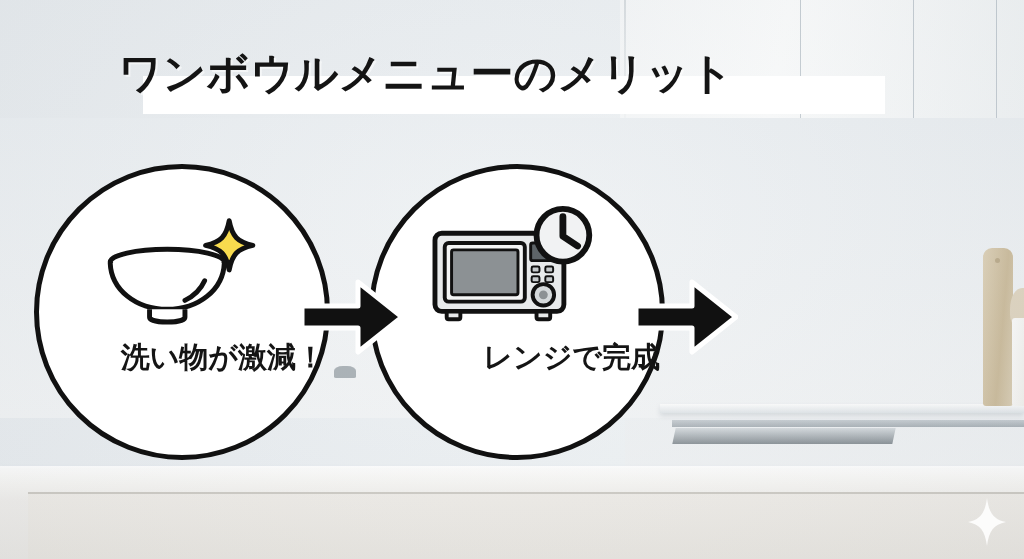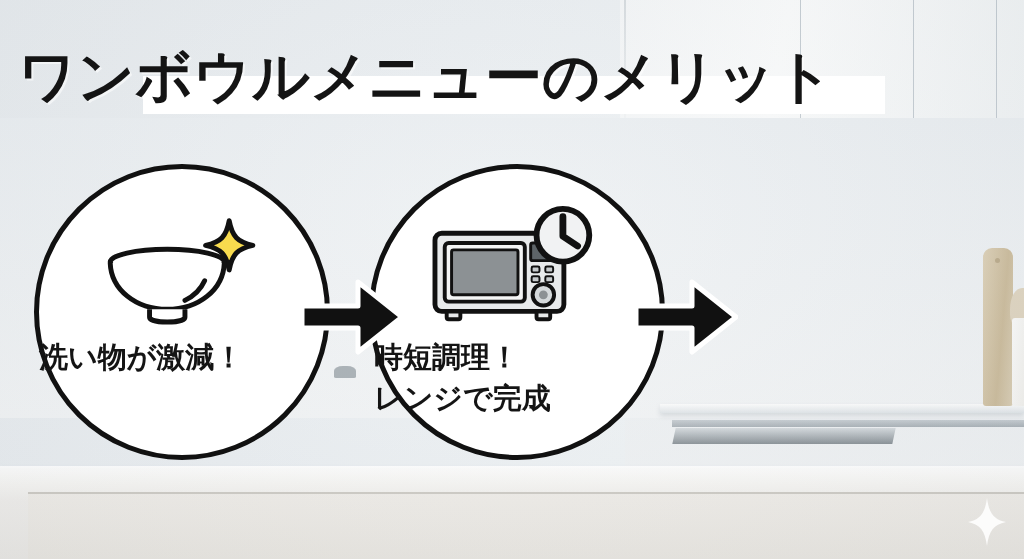--- a/index.html
+++ b/index.html
@@ -148,27 +148,27 @@
   .title-band {
     position: absolute;
     left: 143px; top: 32px;
     width: 742px; height: 38px;
     background: #ffffff;
   }
   .title-text {
     position: absolute;
     left: 0; top: 0; width: 852px;
     text-align: center;
-    font-size: 57px;
+    font-size: 43px;
     line-height: 66px;
     font-weight: 700;
     color: #141414;
     letter-spacing: 0px;
     white-space: nowrap;
-    font-family: Liberation Serif, serif;
+    font-family: Liberation Mono, monospace;
     text-shadow: 2px 2px 0 rgba(255,255,255,0.55);
   }
 
   
   .circle {
     position: absolute;
     width: 296px; height: 296px;
     border-radius: 50%;
     background: #ffffff;
     border: 5px solid #111111;
@@ -183,21 +183,21 @@
     left: 0; top: 32px;
     width: 100%; height: 130px;
     display: flex;
     align-items: center;
     justify-content: center;
   }
   .circle-caption {
     position: absolute;
     left: 0; top: 168px;
     width: 100%;
-    text-align: left;
+    text-align: right;
     font-size: 29px;
     line-height: 41px;
     font-weight: 700;
     color: #141414;
     font-family: "DejaVu Sans", "Liberation Sans", sans-serif;
     white-space: nowrap;
   }
   .circle-caption span { display: block; }
 
   
@@ -289,21 +289,20 @@
         <circle cx="117" cy="93" r="4.5" fill="#8C9194"></circle>
 
         <rect x="18" y="110" width="14" height="8" rx="2" fill="#E8EAEB" stroke="#111111" stroke-width="4"></rect>
         <rect x="110" y="110" width="14" height="8" rx="2" fill="#E8EAEB" stroke="#111111" stroke-width="4"></rect>
 
         <circle cx="137" cy="32" r="27" fill="#F1F2F3" stroke="#111111" stroke-width="6"></circle>
         <path d="M137 13 L137 33 L152 43" fill="none" stroke="#111111" stroke-width="7" stroke-linecap="round" stroke-linejoin="round"></path>
       </svg>
     </div>
     <div class="circle-caption">
-      <span>時短調理！</span>
       <span>レンジで完成</span>
     </div>
   </div>
 
 
   <div class="arrow a1">
     <svg viewBox="0 0 104 78" width="104" height="78" aria-hidden="true">
       <path d="M2 28 L58 28 L58 4 L102 39 L58 74 L58 50 L2 50 Z" fill="#111111" stroke="#ffffff" stroke-width="5" stroke-linejoin="round"></path>
     </svg>
   </div>

